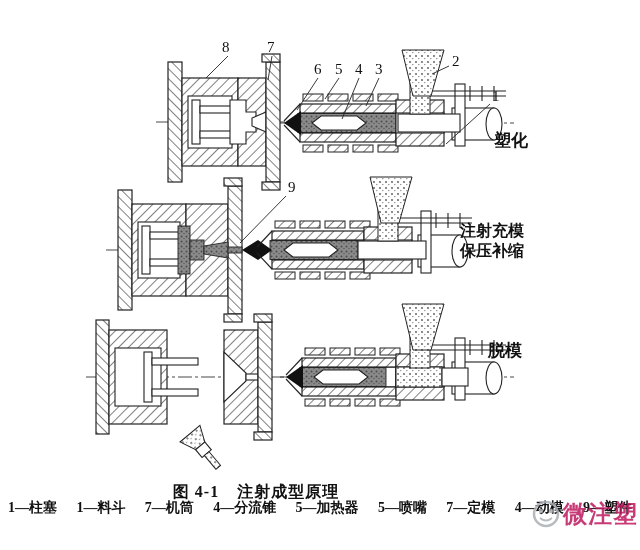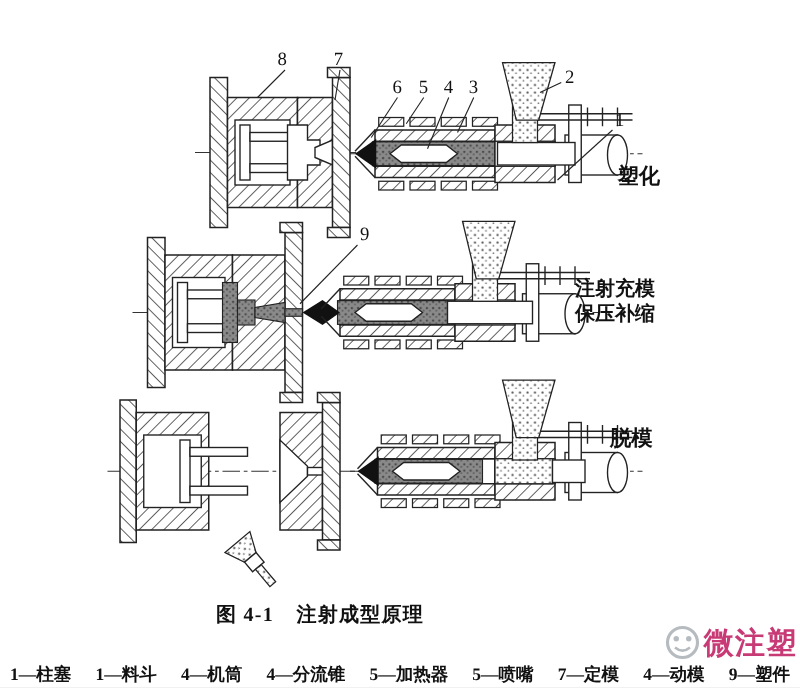--- a/index.html
+++ b/index.html
@@ -15,21 +15,21 @@
   .gran{fill:url(#dotsp);stroke:#222;stroke-width:1.0;}
   .blk{fill:#111;stroke:none;}
   .cl{stroke:#333;stroke-width:0.9;stroke-dasharray:14 3 3 3;fill:none;}
   .ld{stroke:#222;stroke-width:0.9;fill:none;}
   .num{font:15px "Liberation Serif", serif;fill:#111;}
   .zh{font:bold 17px "Liberation Sans", sans-serif;fill:#111;}
   .zh2{font:bold 16px "Liberation Sans", sans-serif;fill:#111;}
   .caption{position:absolute;left:0;top:482px;width:512px;text-align:center;
            font-weight:bold;font-size:16px;letter-spacing:1px;}
   .caption .gap{display:inline-block;width:18px;}
-  .legend{position:absolute;left:0;top:531px;width:640px;display:flex;
+  .legend{position:absolute;left:0;top:499px;width:640px;display:flex;
           justify-content:space-between;padding:0 8px;box-sizing:border-box;
           font-size:14px;font-weight:bold;white-space:nowrap;}
   .legend span{display:inline-block;}
   .watermark{position:absolute;right:2px;top:498px;display:flex;align-items:center;
              gap:1px;z-index:5;opacity:0.85;}
   .watermark .wm-text{font:bold 24px "Liberation Sans", sans-serif;color:#be185d;
                       letter-spacing:1px;}
 </style>
 </head>
 <body>
@@ -261,21 +261,21 @@
   </g>
 </svg>
 
 <div class="caption">
   <span>图 4-1</span><span class="gap"></span><span>注射成型原理</span>
 </div>
 
 <div class="legend">
   <span>1—柱塞</span>
   <span>1—料斗</span>
-  <span>4—机筒</span>
+  <span>7—机筒</span>
   <span>4—分流锥</span>
   <span>5—加热器</span>
   <span>5—喷嘴</span>
   <span>7—定模</span>
   <span>4—动模</span>
   <span>9—塑件</span>
 </div>
 
 <div class="watermark">
   <svg width="32" height="32" viewBox="0 0 32 32">

